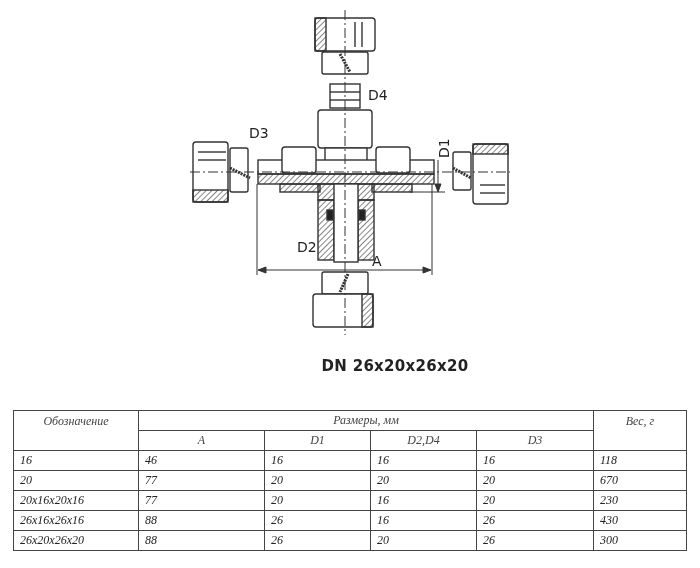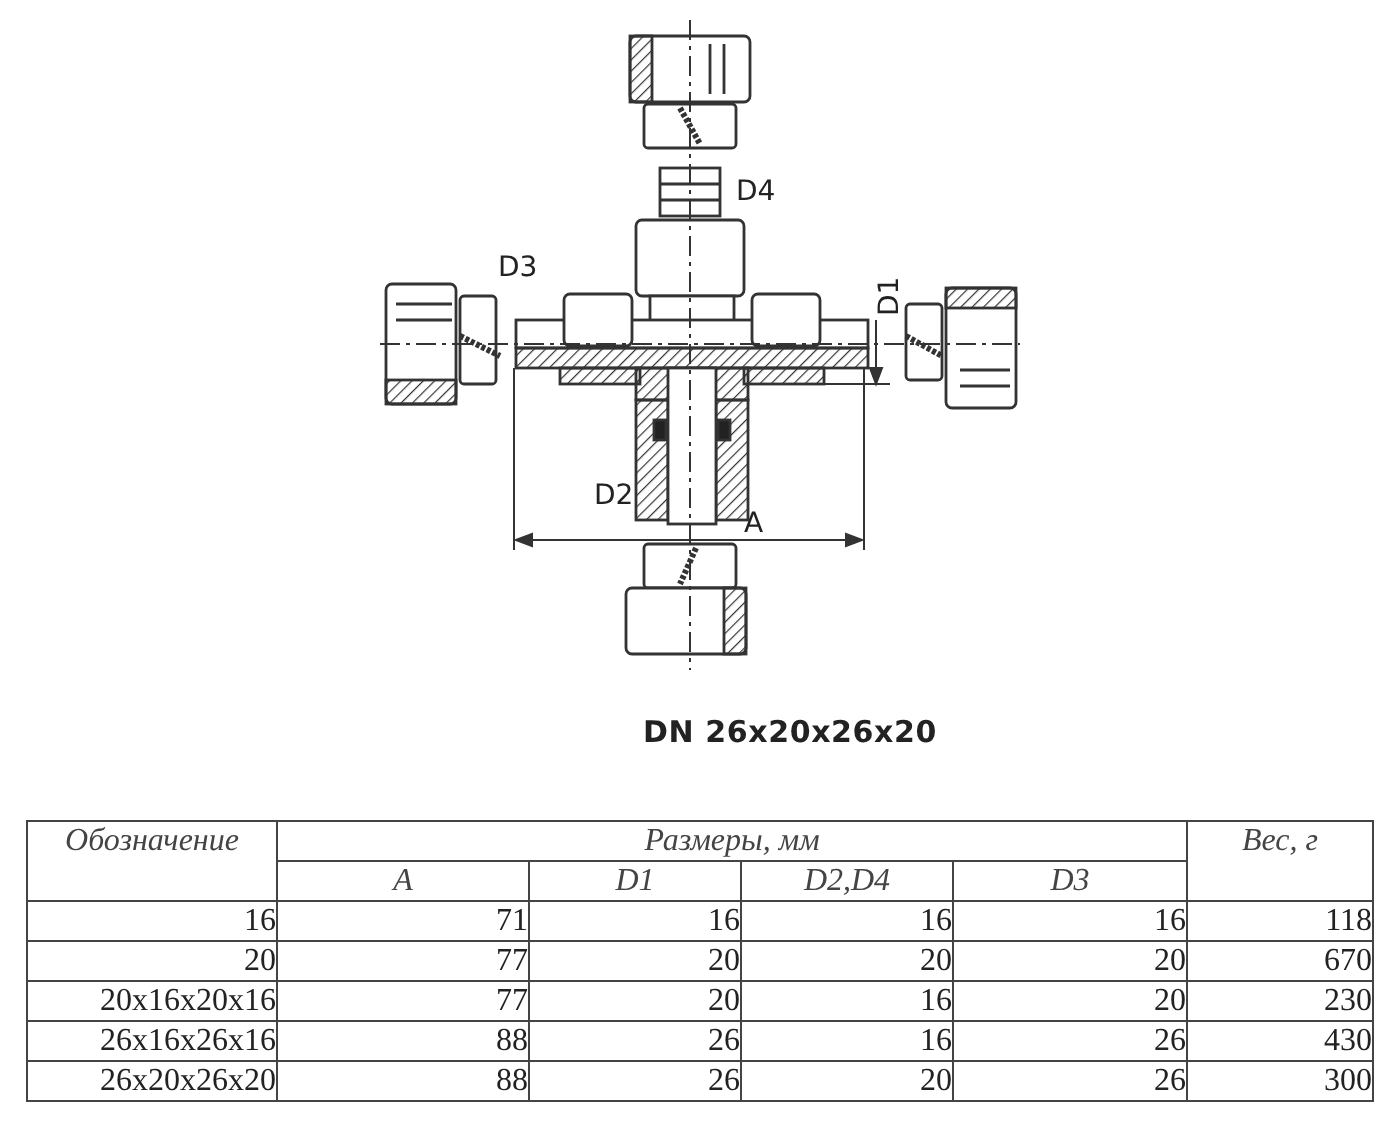--- a/index.html
+++ b/index.html
@@ -1,20 +1,20 @@
 <!DOCTYPE html>
 <html><head>
 <meta charset="utf-8">
 <style>
   html,body{margin:0;padding:0;background:#fff;}
   body{width:700px;height:568px;position:relative;overflow:hidden;font-family:"Liberation Serif",serif;color:#222;}
   #drawing{position:absolute;left:0;top:0;width:700px;height:400px;}
   .caption{position:absolute;left:0;top:357px;width:700px;text-align:center;font-family:"DejaVu Sans",sans-serif;font-weight:bold;font-size:15px;color:#222;letter-spacing:0.3px;margin-left:45px;}
-  table.spec{position:absolute;left:13px;top:410px;border-collapse:collapse;font-size:16px;}
-  table.spec td,table.spec th{border:1px solid #444;padding:0 0 0 6px;height:19px;line-height:19px;text-align:right;font-weight:normal;}
+  table.spec{position:absolute;left:13px;top:410px;border-collapse:collapse;font-size:12px;}
+  table.spec td,table.spec th{border:1px solid #444;padding:0 0 0 6px;height:19px;line-height:19px;text-align:left;font-weight:normal;font-style:italic;}
   table.spec th{font-style:italic;text-align:center;color:#444;padding:0;}
   .lbl{font-family:"DejaVu Sans",sans-serif;font-size:14px;fill:#222;}
 </style>
 </head>
 <body>
 
 <svg id="drawing" viewBox="0 0 700 400" xmlns="http://www.w3.org/2000/svg">
   <defs>
     <pattern id="hatch" width="4" height="4" patternUnits="userSpaceOnUse" patternTransform="rotate(45)">
       <line x1="0" y1="0" x2="0" y2="4" stroke="#333" stroke-width="1.2"></line>
@@ -117,21 +117,21 @@
     <th rowspan="2" style="vertical-align:top;line-height:20px">Вес, г</th>
   </tr>
   <tr>
     <th>A</th>
     <th>D1</th>
     <th>D2,D4</th>
     <th>D3</th>
   </tr>
   <tr>
     <td>16</td>
-    <td>71</td>
+    <td>46</td>
     <td>16</td>
     <td>16</td>
     <td>16</td>
     <td>118</td>
   </tr>
   <tr>
     <td>20</td>
     <td>77</td>
     <td>20</td>
     <td>20</td>

